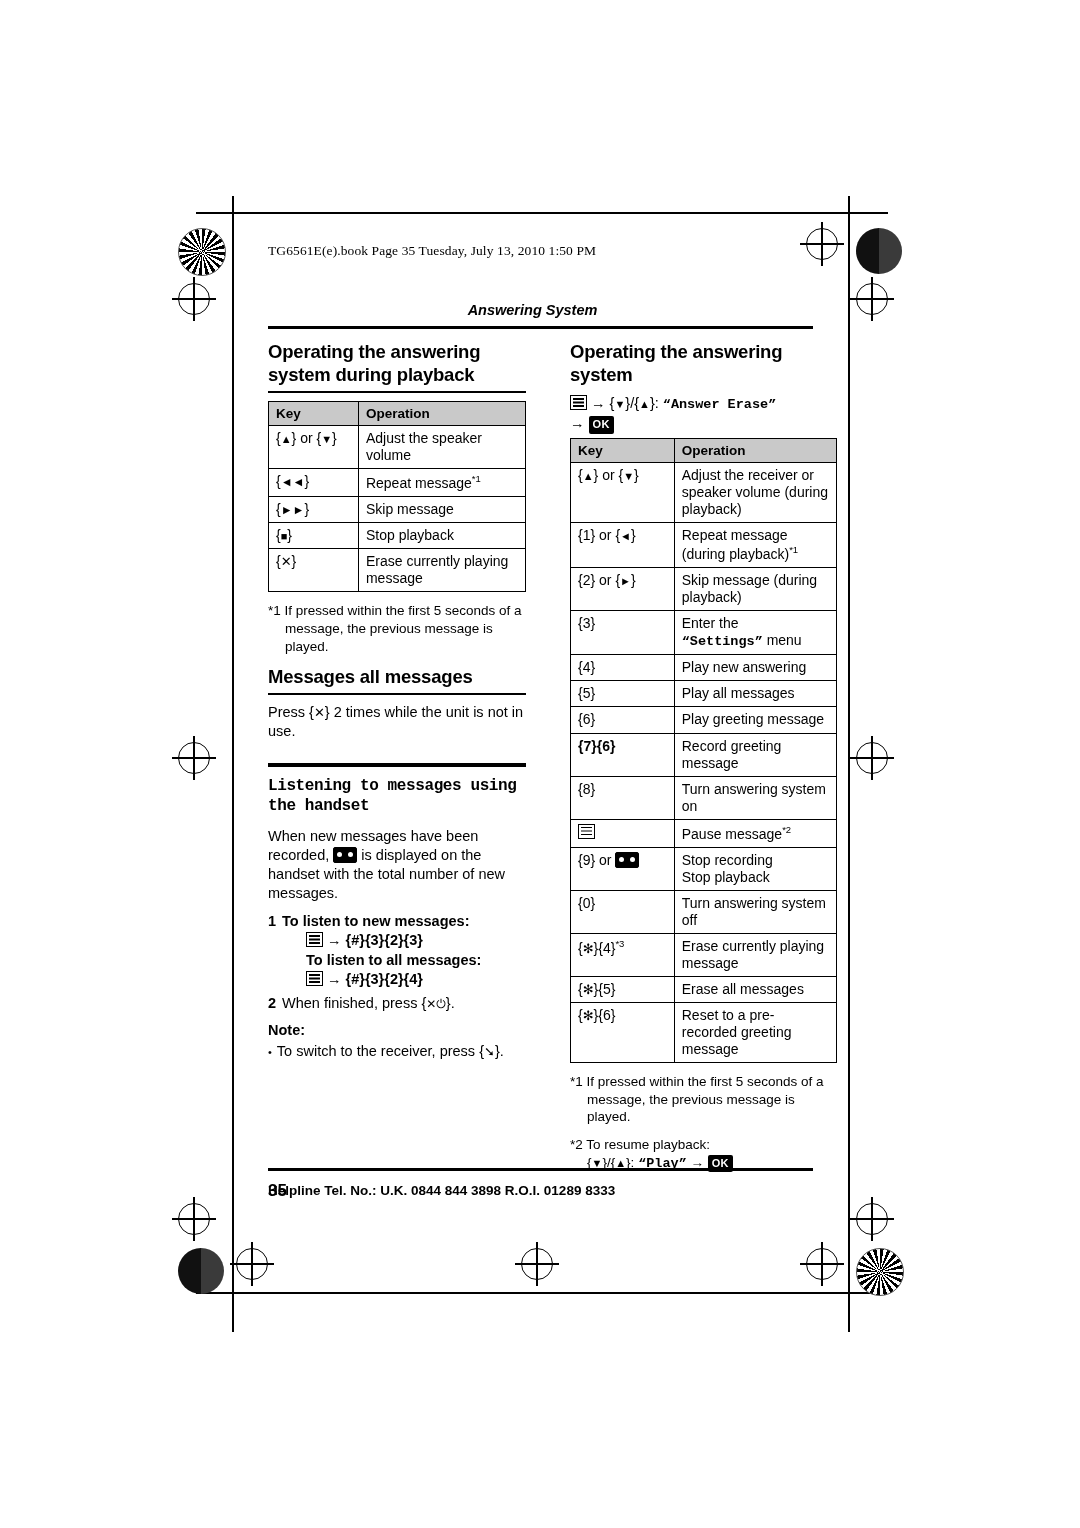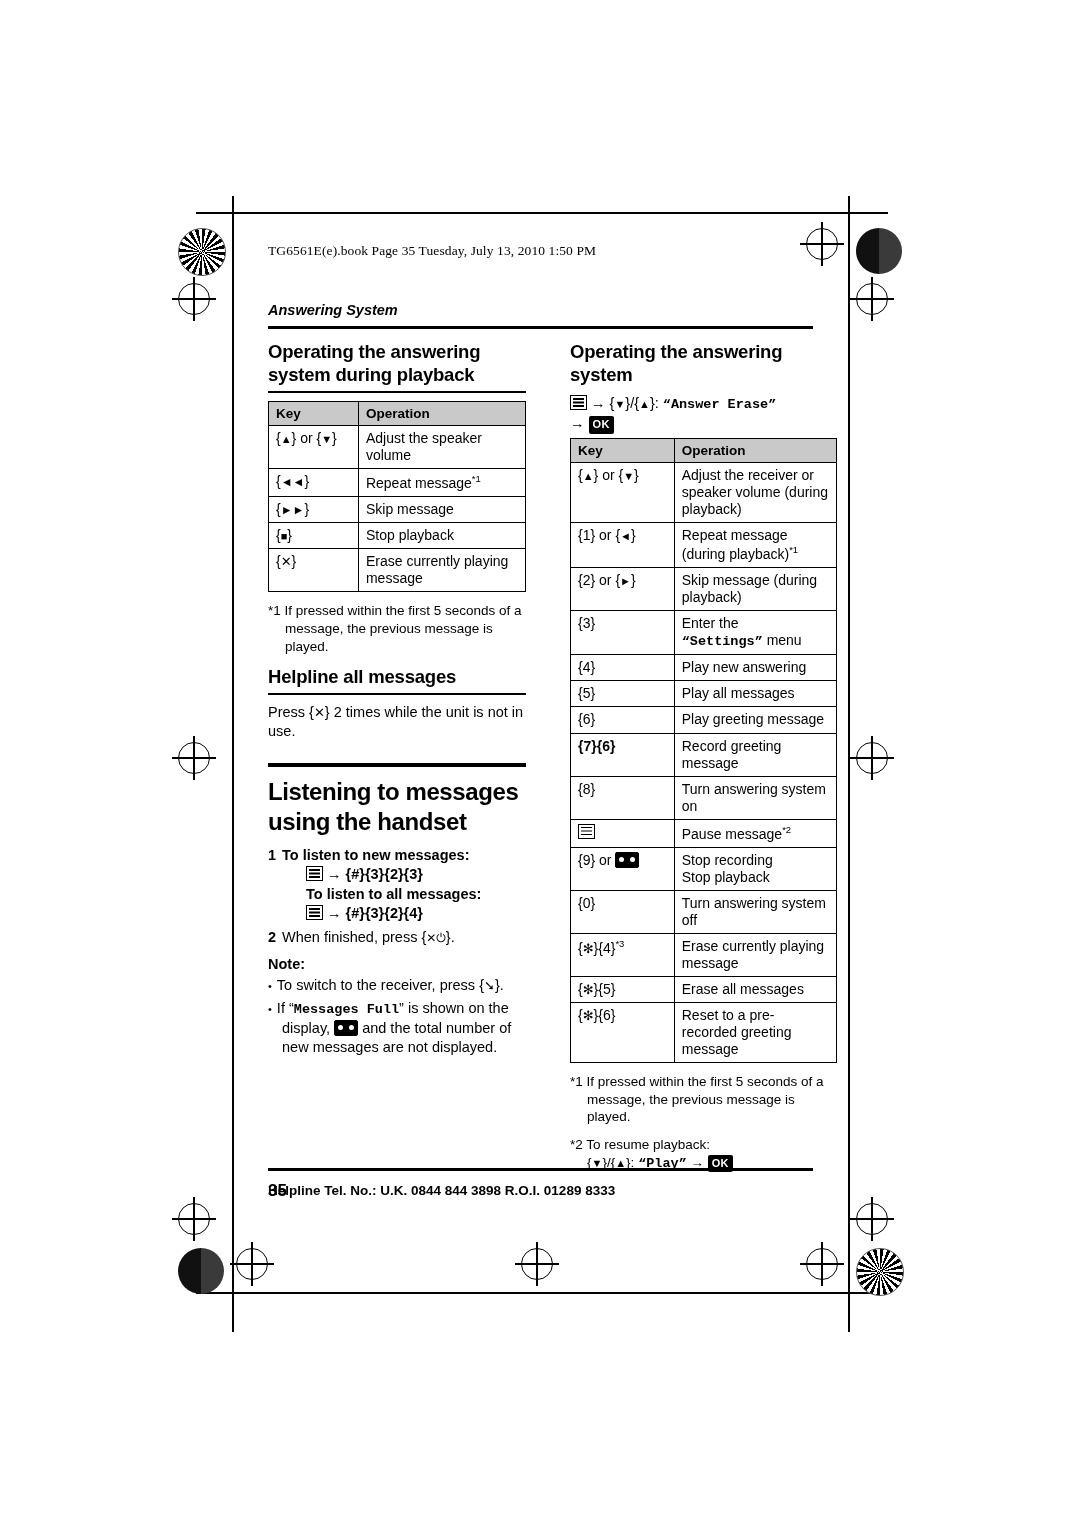--- a/index.html
+++ b/index.html
@@ -36,39 +36,40 @@
     background:linear-gradient(90deg,#111 0 50%, #3a3a3a 50% 100%);
   }
 
   .filehdr {
     font-family:"Liberation Serif", serif;
     font-size:13.5px; letter-spacing:0.1px;
     position:absolute; left:268px; top:243px; white-space:nowrap;
   }
 
   .chapter {
-    position:absolute; left:268px; top:302px; width:545px;
-    text-align:left; font-style:italic; font-weight:bold; font-size:14.5px;
+    position:absolute; left:260px; top:302px; width:545px;
+    text-align:center; font-style:italic; font-weight:bold; font-size:14.5px;
   }
   .rule-top {
     position:absolute; left:268px; top:326px; width:545px; height:2.5px; background:#000;
   }
 
   .col-left  { position:absolute; left:268px; top:340px;  width:258px; }
   .col-right { position:absolute; left:570px; top:340px;  width:267px; }
 
   h2.sec {
     font-size:18.5px; font-weight:bold; line-height:1.25;
     margin:0 0 8px 0; letter-spacing:-0.2px;
   }
   h2.sec.under { border-bottom:2.5px solid #000; padding-bottom:5px; }
 
   .bigtitle {
-    font-size:24px; font-weight:bold; line-height:1.22; margin:0 0 10px 0;
+    font-size:16px; font-weight:bold; line-height:1.22; margin:0 0 10px 0;
     letter-spacing:-0.4px;
+    font-family:Liberation Mono, monospace;
   }
   .bigrule { height:4px; background:#000; margin:22px 0 10px 0; }
 
   p.body { font-size:14.5px; line-height:1.32; margin:0 0 9px 0; }
 
   
   table.kt { border-collapse:collapse; width:100%; margin:2px 0 10px 0; }
   table.kt th {
     background:#c9c9c9; border:1px solid #000; font-size:13.5px; font-weight:bold;
     text-align:left; padding:4px 7px;
@@ -205,28 +206,31 @@
           <td>Erase currently playing message</td>
         </tr>
       </tbody>
         </table>
     </div>
 
     <div class="note-small">
       <span class="hang">*1 If pressed within the first 5 seconds of a message, the previous message is played.</span>
     </div>
 
-    <h2 class="sec under">Helpline all messages</h2>
+    <h2 class="sec under">Messages all messages</h2>
     <p class="body">
       <span>Press </span><span class="kb">{<span style="font-size:13px;">✕</span>}</span><span> 2 times while the unit is not in use.</span>
     </p>
 
     <div class="bigrule"></div>
     <h1 class="bigtitle">Listening to messages using the handset</h1>
 
+    <p class="body">
+      <span>When new messages have been recorded, </span><span class="ic-tape"></span><span> is displayed on the handset with the total number of new messages.</span>
+    </p>
 
     <ol class="steps">
       <li>
         <span class="num">1</span><span class="bold">To listen to new messages:</span><br>
         <span style="display:inline-block; padding-left:19px; text-indent:0;">
           <span class="ic ic-menu"></span> →
           <span class="kb bold">{#}{3}{2}{3}</span>
         </span><br>
         <span style="display:inline-block; padding-left:19px; text-indent:0;" class="bold">To listen to all messages:</span><br>
         <span style="display:inline-block; padding-left:19px; text-indent:0;">
@@ -235,21 +239,20 @@
         </span>
       </li>
       <li>
         <span class="num">2</span><span>When finished, press </span><span class="kb">{<span style="font-size:12px;">✕⏻</span>}</span>.
       </li>
     </ol>
 
     <p class="body bold" style="margin:8px 0 0 0;">Note:</p>
     <ul class="notes">
       <li><span>To switch to the receiver, press </span><span class="kb">{<span style="font-size:13px;">➘</span>}</span><span>.</span></li>
-      <li><span>If “</span><span class="mono">Messages Full</span><span>” is shown on the display, </span><span class="ic-tape"></span><span> and the total number of new messages are not displayed.</span></li>
     </ul>
 
   </div>
 
   <div class="col-right">
 
     <h2 class="sec">Operating the answering system</h2>
 
     <p class="body" style="margin-bottom:4px;">
       <span class="ic ic-menu"></span> →

